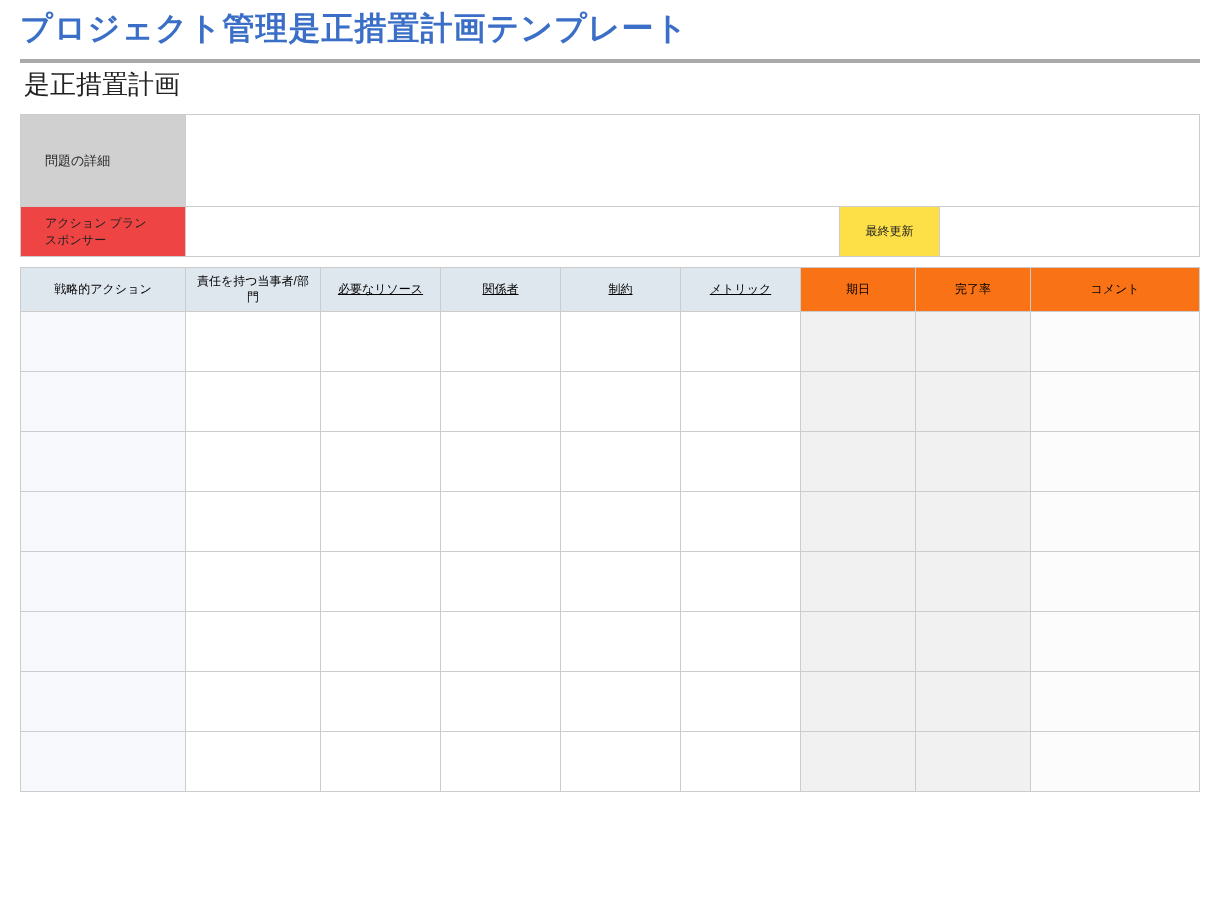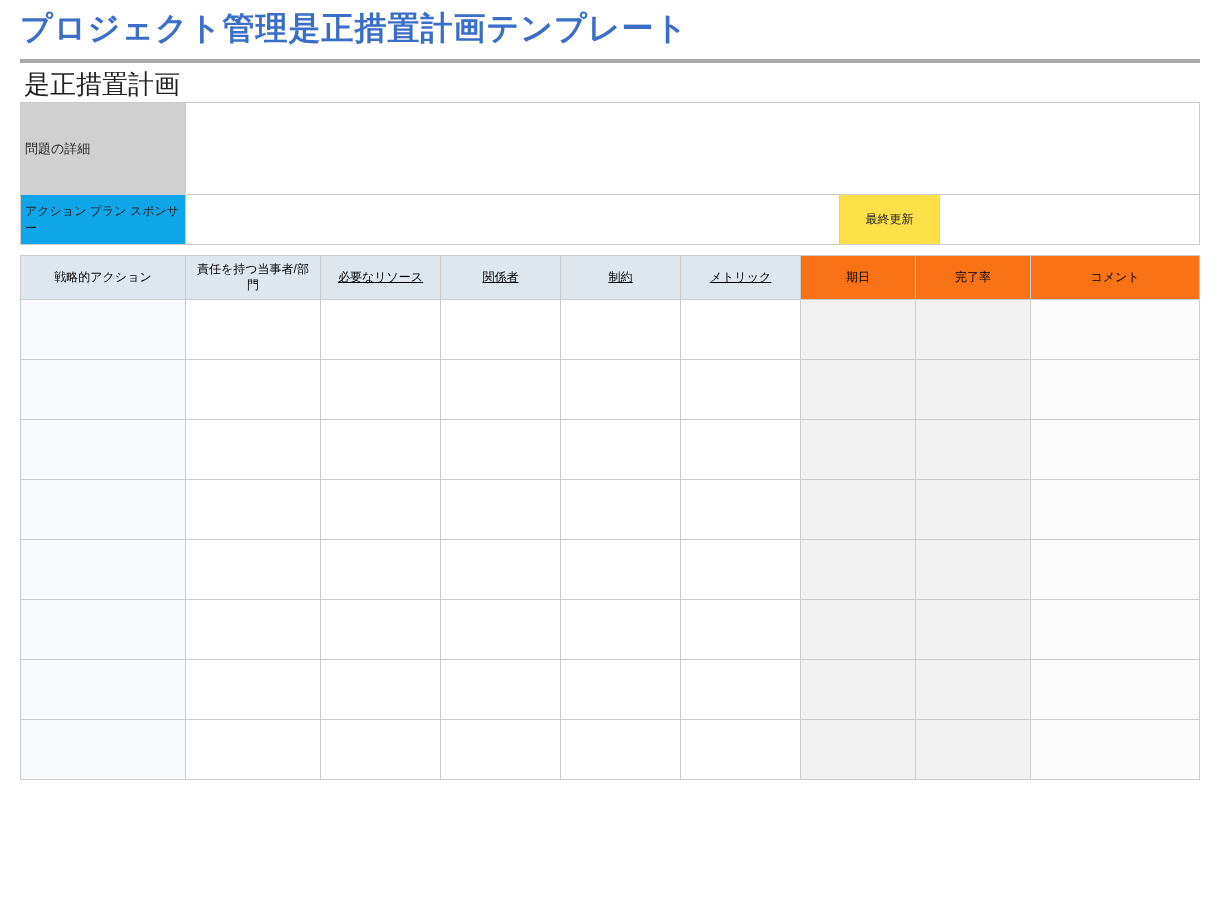--- a/index.html
+++ b/index.html
@@ -15,39 +15,40 @@
       font-weight: 600;
       letter-spacing: 1px;
       padding: 2px 0 8px 0;
       border-bottom: 4px solid #a9a9a9;
       margin-bottom: 4px;
     }
     .subtitle {
       font-size: 26px;
       font-weight: 500;
       color: #222;
+      margin-bottom: 12px;
       padding-left: 4px;
     }
     table {
       border-collapse: collapse;
       width: 100%;
     }
     td { border: 1px solid #ccc; }
     
     .meta { margin-bottom: 10px; }
     .meta td { vertical-align: middle; }
     .meta .lbl {
       width: 165px;
-      padding: 6px 4px;
+      padding: 6px 24px;
       font-size: 13px;
       color: #222;
     }
     .meta .lbl-big    { background:#d0d0d0; height:92px; }
     .meta .lbl-med    { background:#e8e8e8; height:92px; }
-    .meta .lbl-small  { background:#0ea5e9; height:50px; font-size:12px; line-height:1.4;}
+    .meta .lbl-small  { background:#ef4444; height:50px; font-size:12px; line-height:1.4;}
     .meta .lbl-updated{ background:#fde047; width:100px; text-align:center; font-size:12px;}
     .meta .val        { background:#fff; }
     .meta .val-updated{ background:#fff; width:260px; }
     
     .grid th {
       border:1px solid #ccc;
       font-size:12px;
       font-weight:400;
       padding:6px 6px;
       text-align:center;

